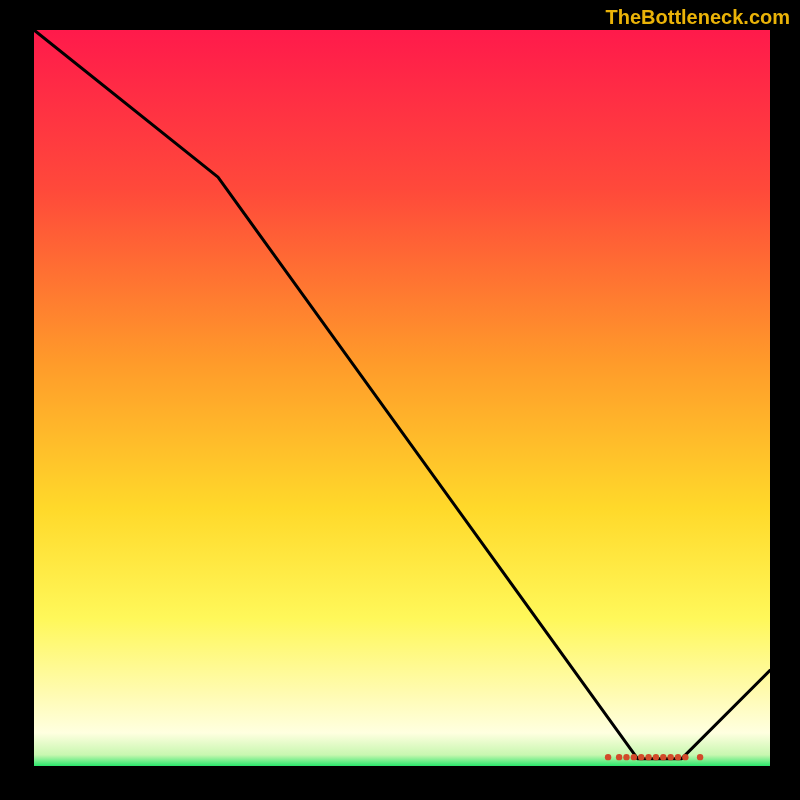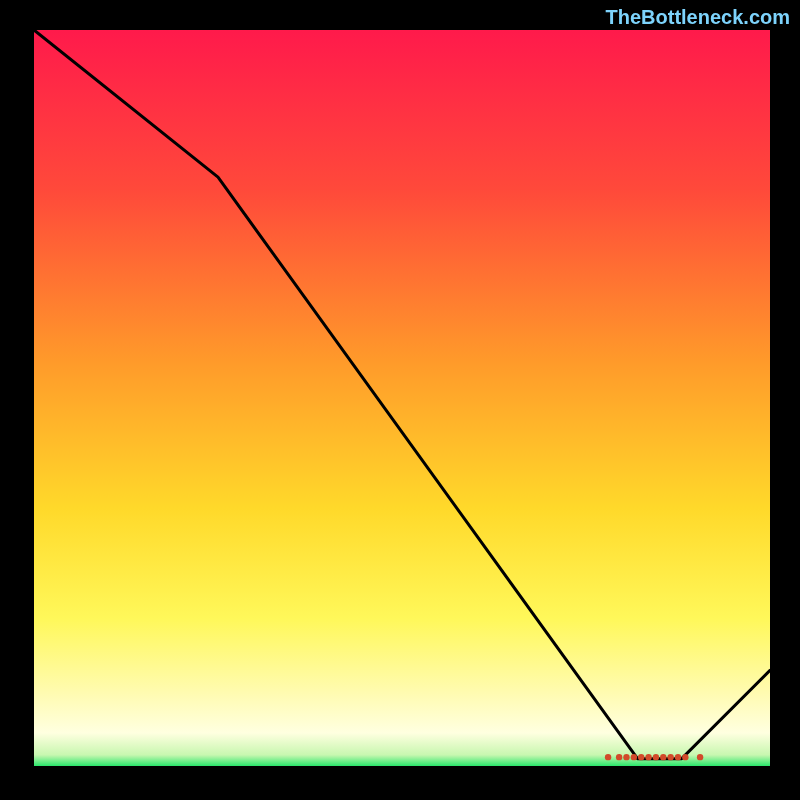--- a/index.html
+++ b/index.html
@@ -14,21 +14,21 @@
   .frame {
     position: relative;
     width: 800px;
     height: 800px;
     background: #000;
   }
   .watermark {
     position: absolute;
     top: 6px;
     right: 10px;
-    color: #7dd3fc;
+    color: #eab308;
     font-size: 20px;
     font-weight: bold;
     z-index: 5;
   }
   .plot-area {
     position: absolute;
     left: 34px;
     top: 30px;
     width: 736px;
     height: 736px;

